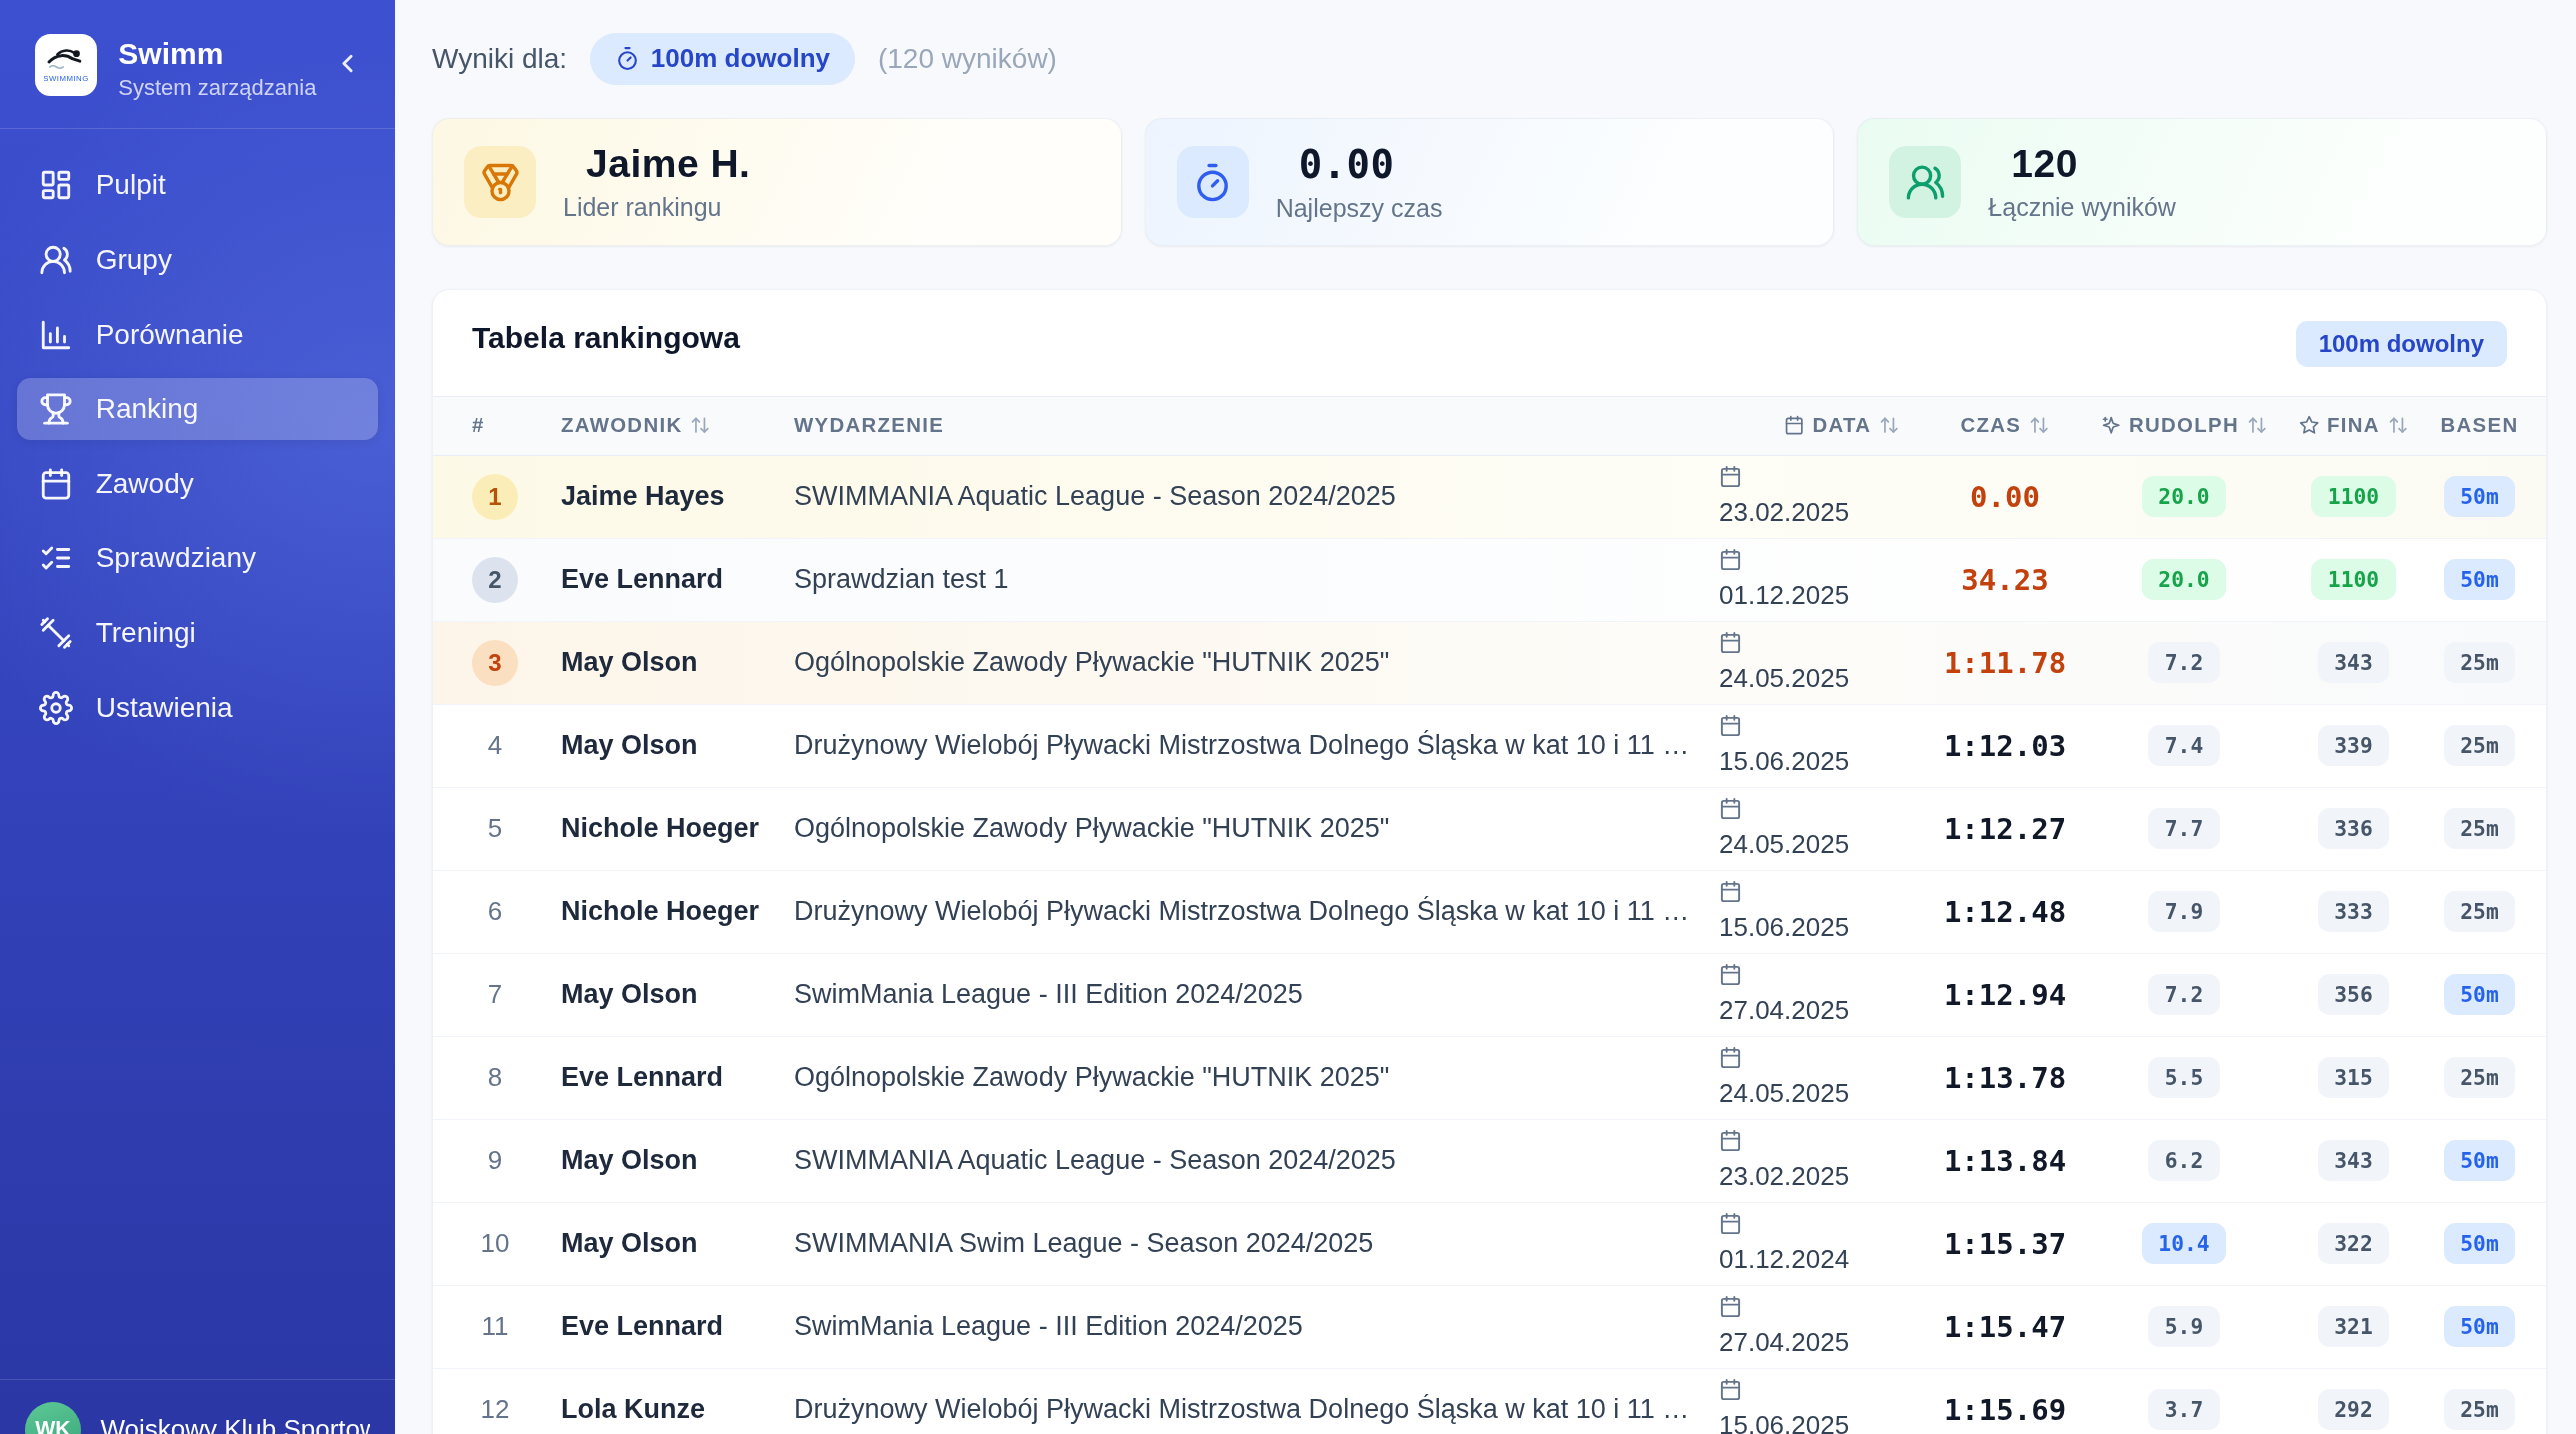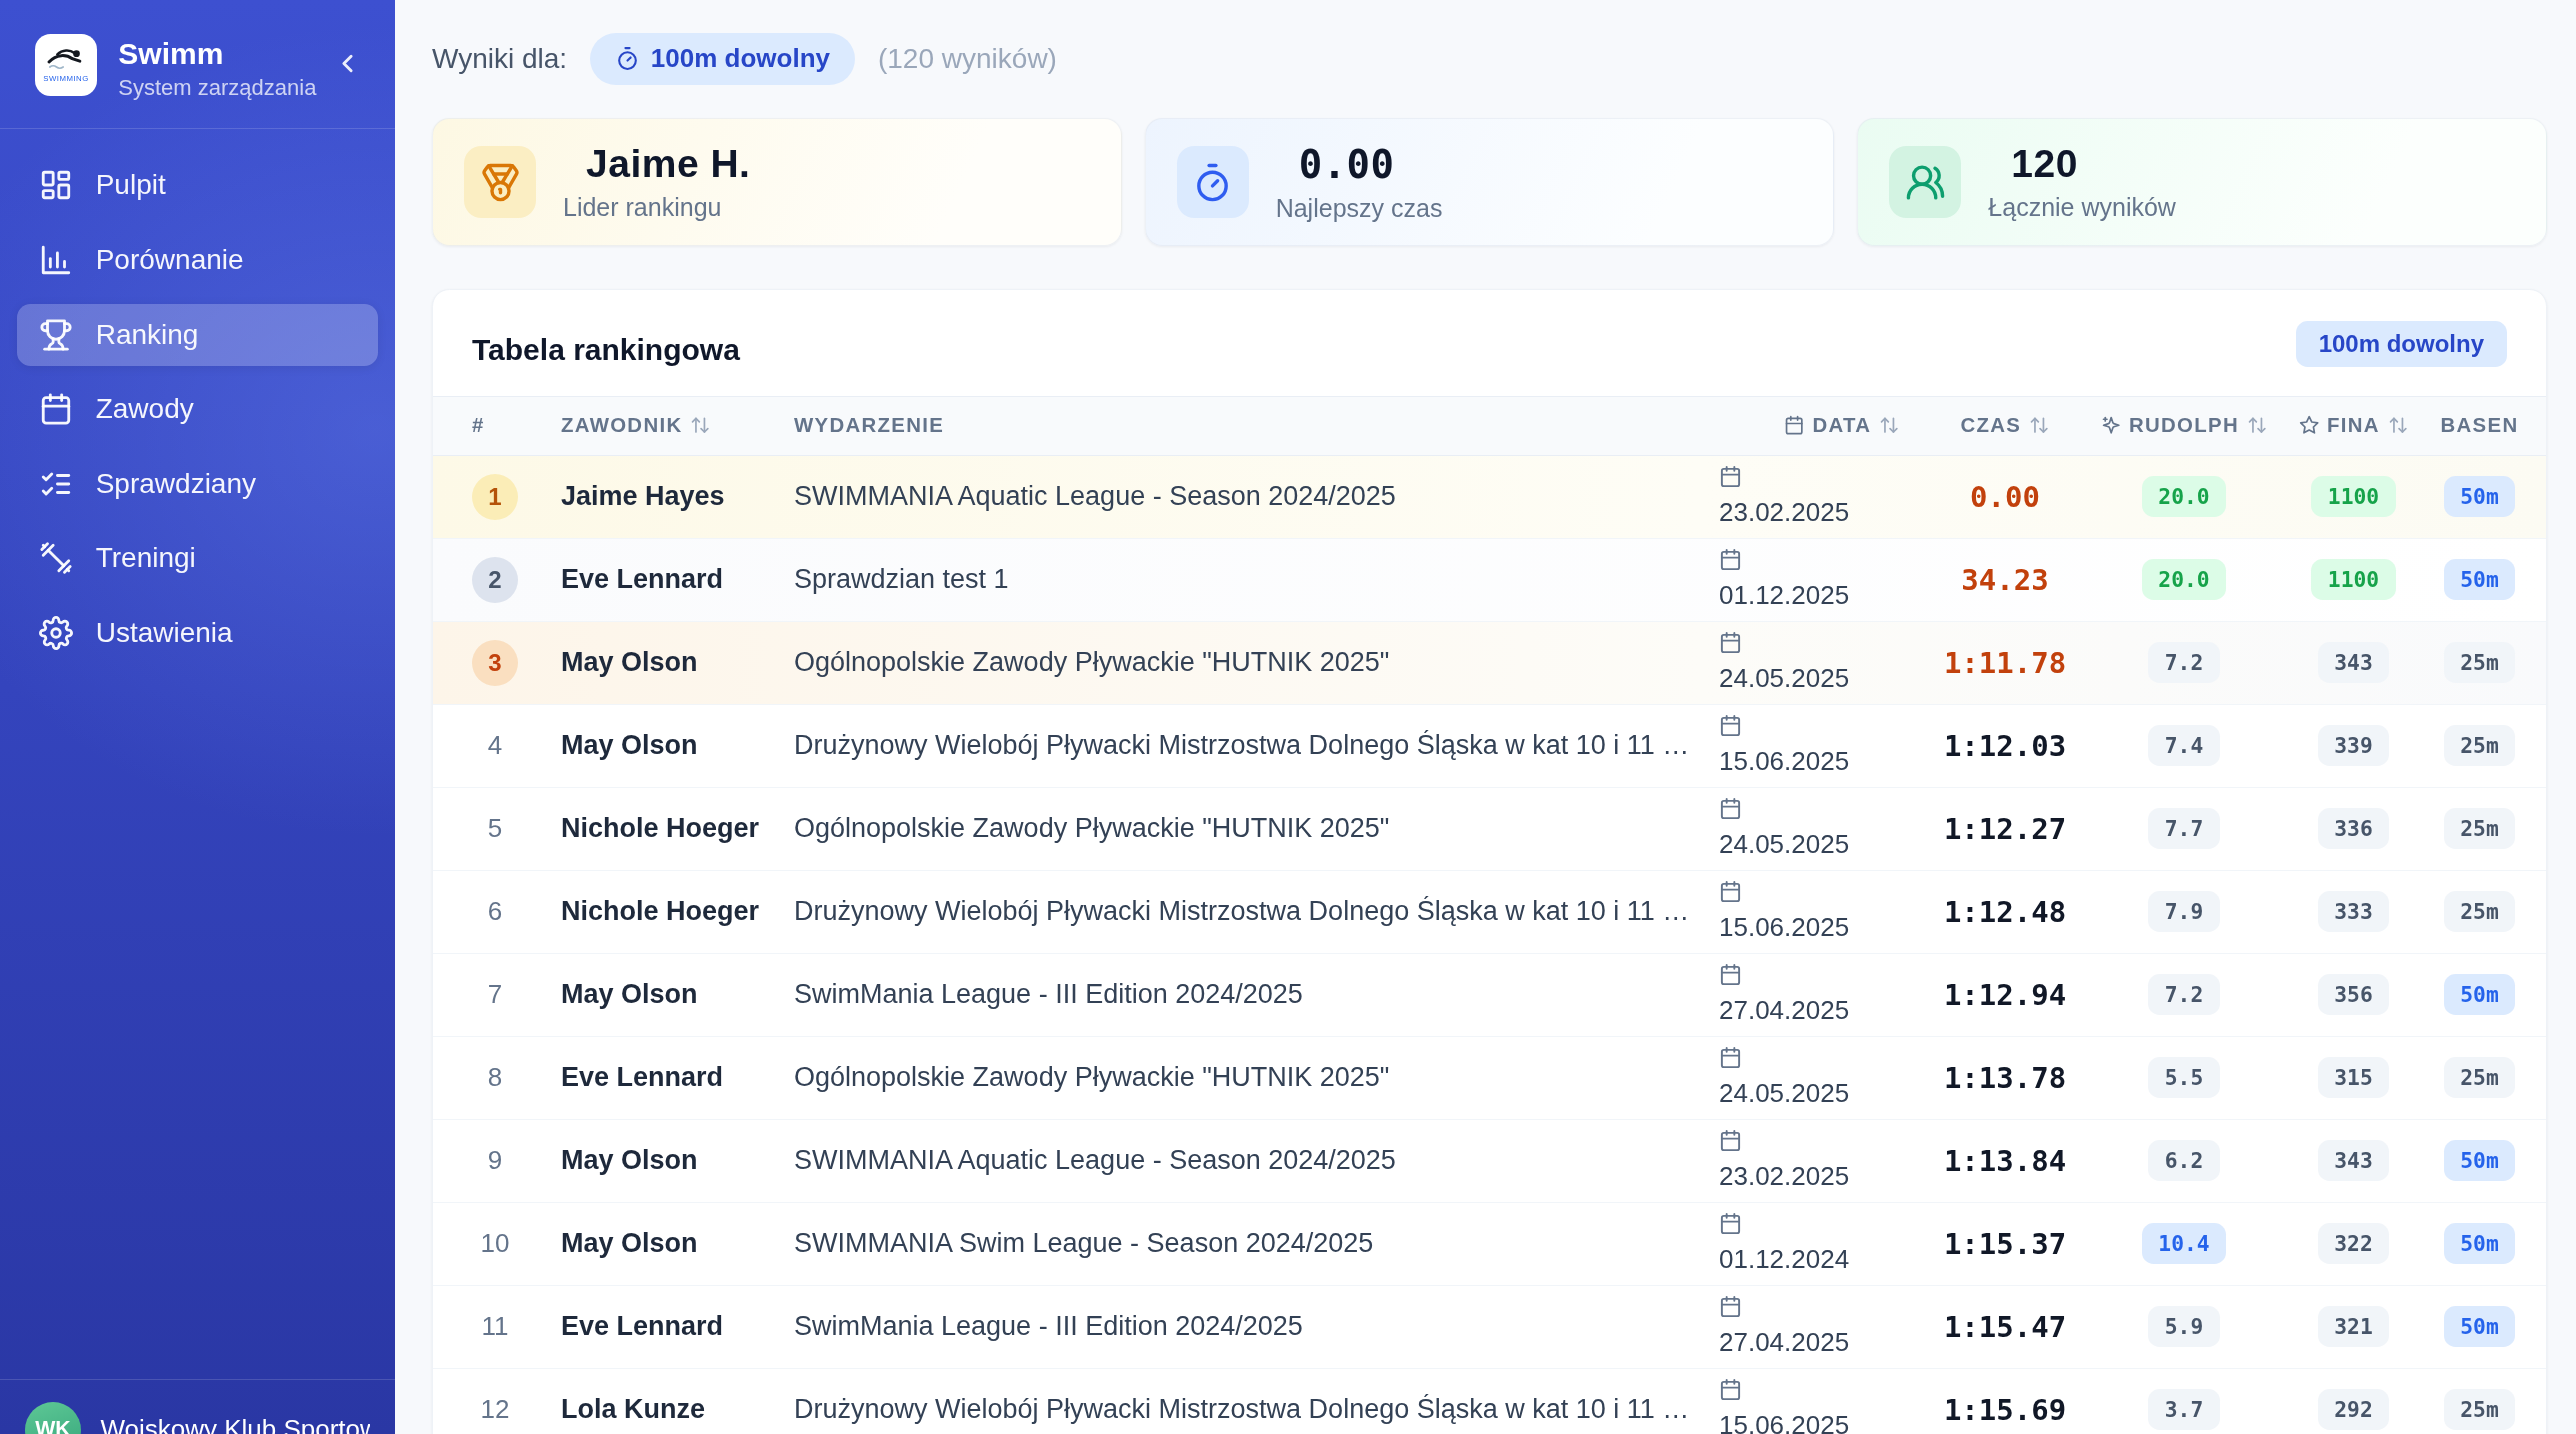--- a/index.html
+++ b/index.html
@@ -82,21 +82,21 @@
   .blue  .stat-ico { background:#dbeafe; color:#2f5df0; }
   .green .stat-ico { background:#d3f3e2; color:#0d9e6e; }
   .stat-value { font-size:39px; font-weight:800; color:#0f172a; letter-spacing:0.5px;margin-left:23px; }
   .stat-label { font-size:25px; color:#64748b; margin-top:6.8px; }
 
   
   .table-card {
     background:#fff; border:1px solid #eef2f7; border-radius:17.4px;
     box-shadow:0 1px 2.9px rgba(15,23,42,.07); overflow:hidden; height:1173px;
   }
-  .tc-head { display:flex; align-items:flex-end; justify-content:space-between; padding:31px 39px 29px; }
+  .tc-head { display:flex; align-items:flex-start; justify-content:space-between; padding:31px 39px 29px; }
   .tc-title { font-size:30px; font-weight:700; color:#0f172a; }
   .tc-chip { border-radius:11.6px; padding:8.7px 23px; font-size:24px; }
 
   .tgrid {
     display:grid; align-items:center;
     grid-template-columns:89px 233px 1fr 194px 184px 174px 165px 87px;
     padding:0 23px 0 39px;
   }
   .thead {
     background:#f8fafc; border-top:1px solid #e9eef5; border-bottom:1px solid #e9eef5;
@@ -176,20 +176,30 @@
             <rect x="14" y="3" width="7" height="5" rx="1"></rect>
             <rect x="14" y="12" width="7" height="9" rx="1"></rect>
             <rect x="3" y="16" width="7" height="5" rx="1"></rect>
           </svg>
         </span>
       <span>Pulpit</span>
     </div>
     <div class="nav-item">
       <span class="nav-ico">
           <svg viewBox="0 0 24 24" fill="none" stroke="currentColor" stroke-width="2" stroke-linecap="round" stroke-linejoin="round">
+            <path d="M18 21a8 8 0 0 0-16 0"></path>
+            <circle cx="10" cy="8" r="5"></circle>
+            <path d="M22 20c0-3.37-2-6.5-4-8a5 5 0 0 0-.45-8.3"></path>
+          </svg>
+        </span>
+      <span>Grupy</span>
+    </div>
+    <div class="nav-item">
+      <span class="nav-ico">
+          <svg viewBox="0 0 24 24" fill="none" stroke="currentColor" stroke-width="2" stroke-linecap="round" stroke-linejoin="round">
             <path d="M3 3v18h18"></path>
             <line x1="8" y1="17" x2="8" y2="11"></line>
             <line x1="13" y1="17" x2="13" y2="7"></line>
             <line x1="18" y1="17" x2="18" y2="13"></line>
           </svg>
         </span>
       <span>Porównanie</span>
     </div>
     <div class="nav-item active">
       <span class="nav-ico">

